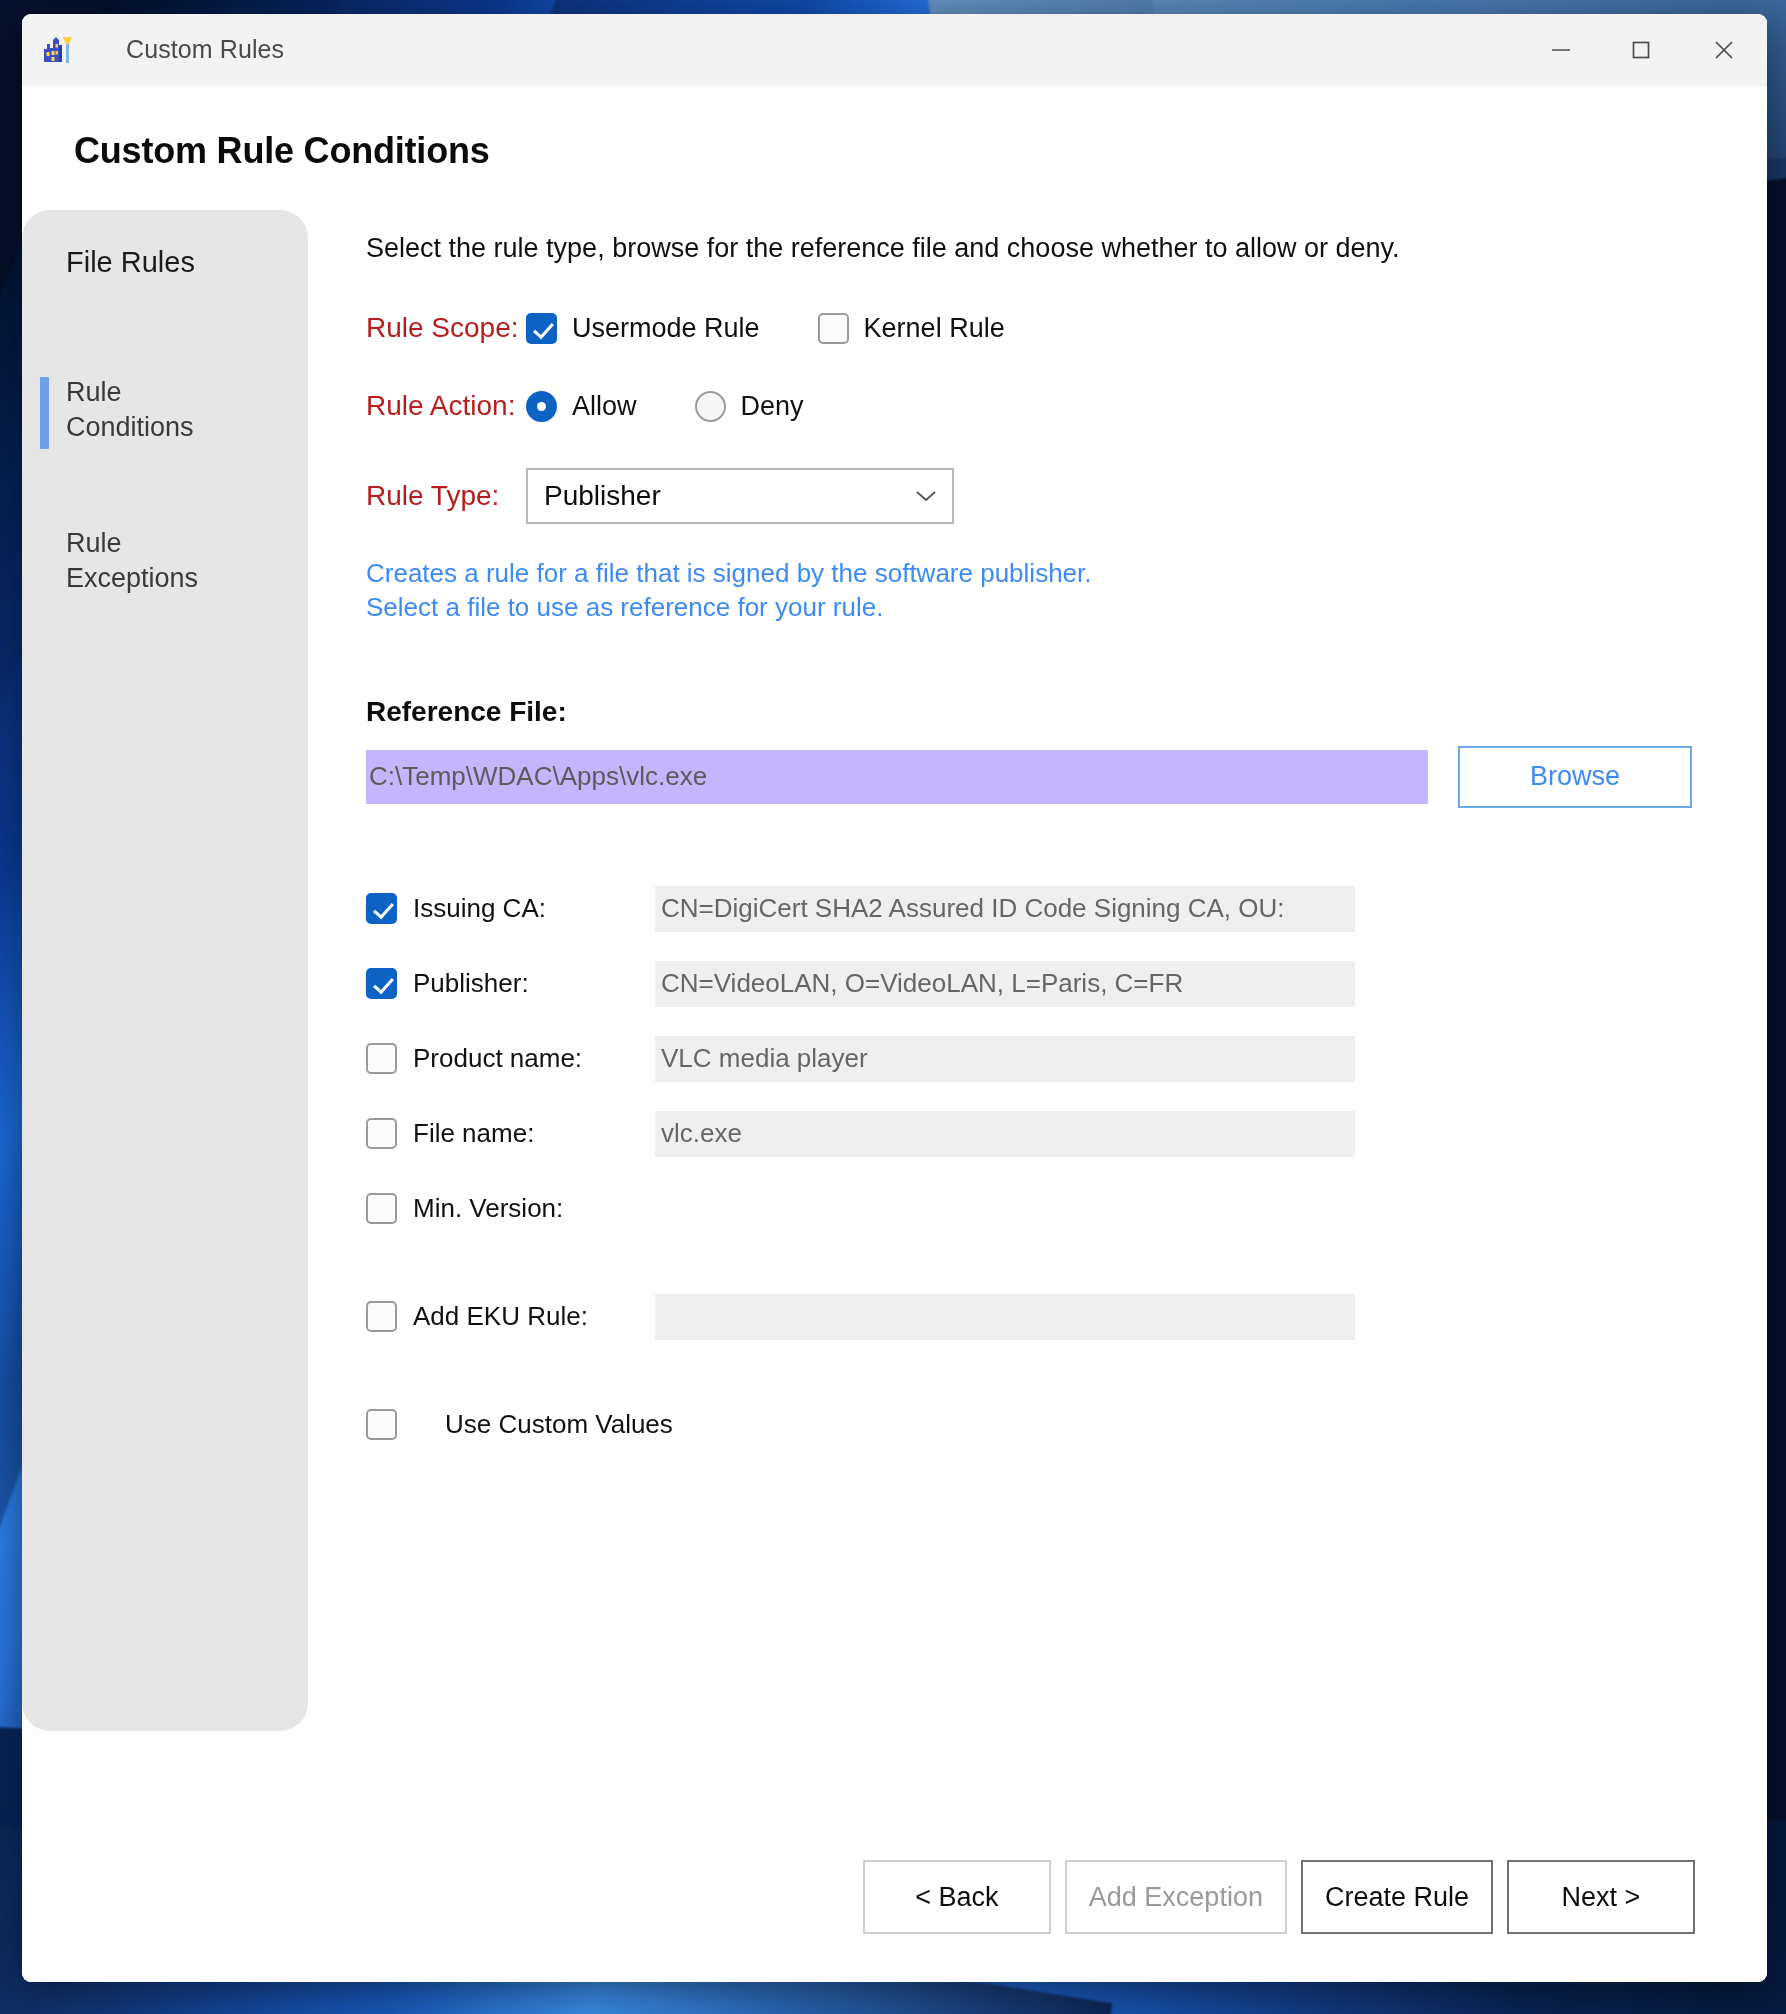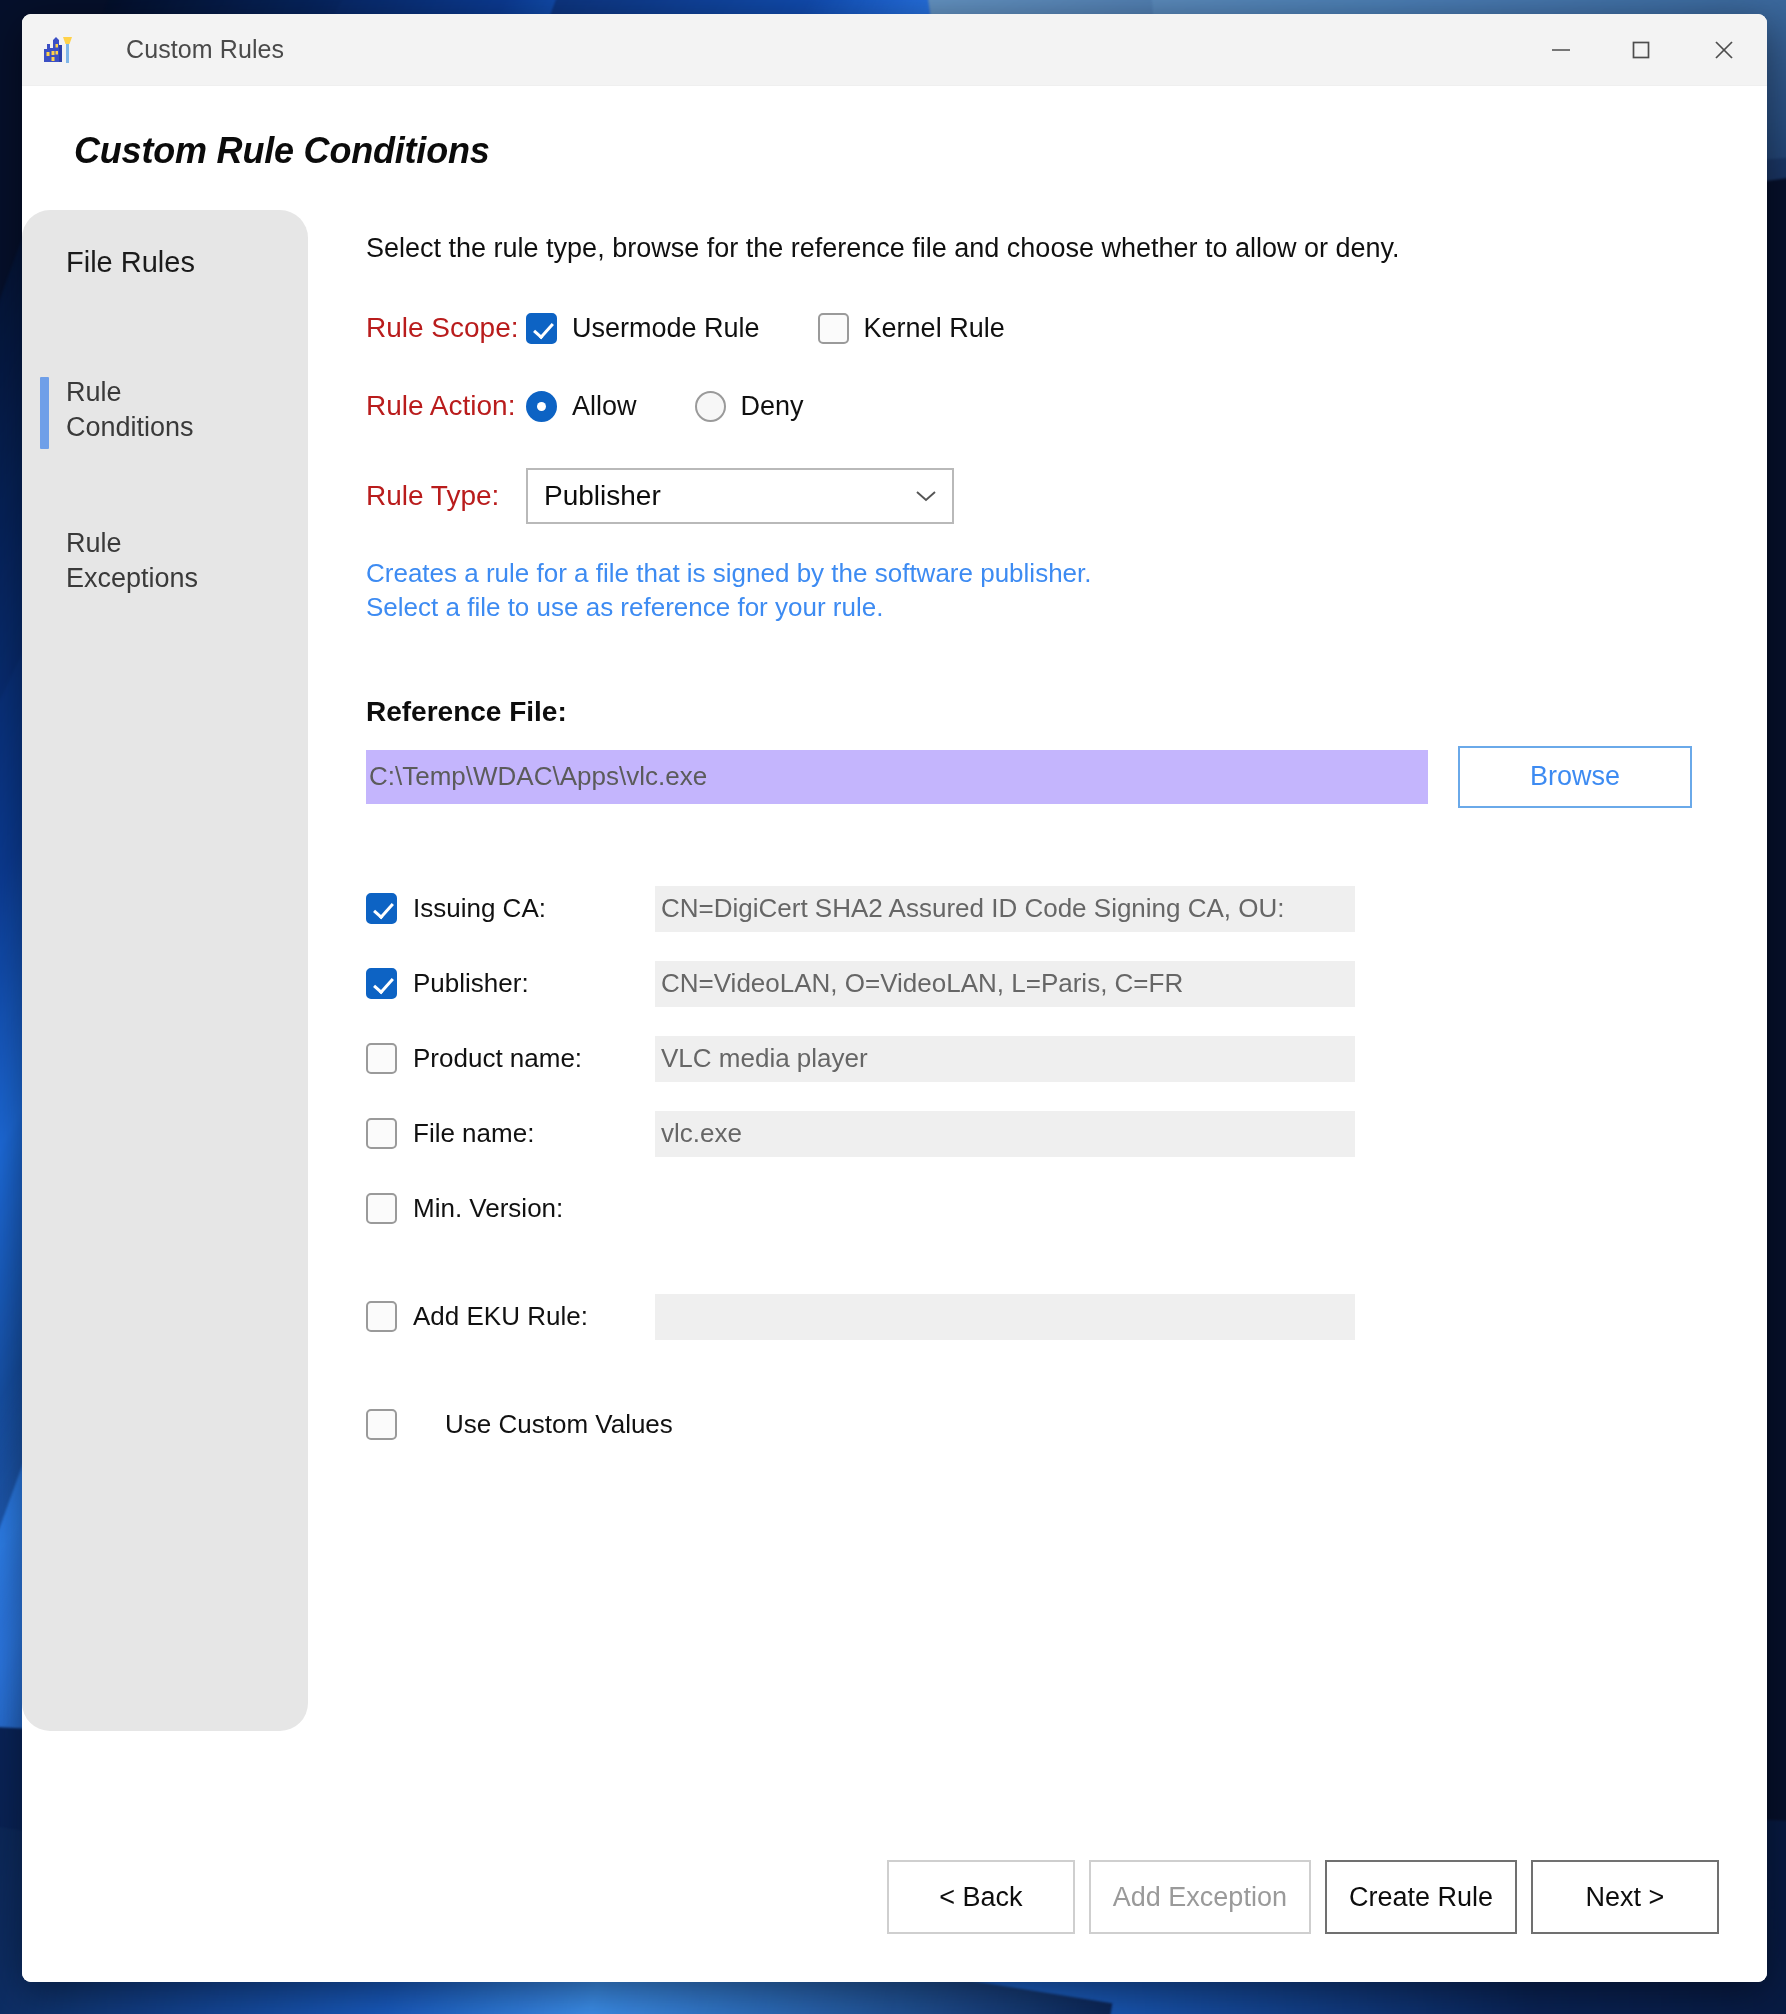--- a/index.html
+++ b/index.html
@@ -117,21 +117,20 @@
   .wc:last-child { width: 86px; }
 
   
   #page-title {
     font-size: 36px;
     font-weight: bold;
     color: #0b0b0b;
     padding: 44px 0 0 52px;
     flex: none;
     letter-spacing: -0.2px;
-    font-style: italic;
   }
 
   
   #body {
     display: flex;
     flex: 1;
     min-height: 0;
     padding-top: 38px;
   }
   #sidebar {
@@ -328,21 +327,21 @@
     font-size: 26px; color: #111; margin-left: 32px;
   }
 
   
   #footer {
     flex: none;
     height: 170px;
     display: flex;
     align-items: center;
     justify-content: flex-end;
-    padding-right: 48px;
+    padding-right: 72px;
     gap: 14px;
     background: #fff;
   }
   .btn {
     height: 74px;
     min-width: 188px;
     border: 2px solid #cfcfcf;
     background: #fff;
     font-size: 27px;
     color: #0d0d0d;

